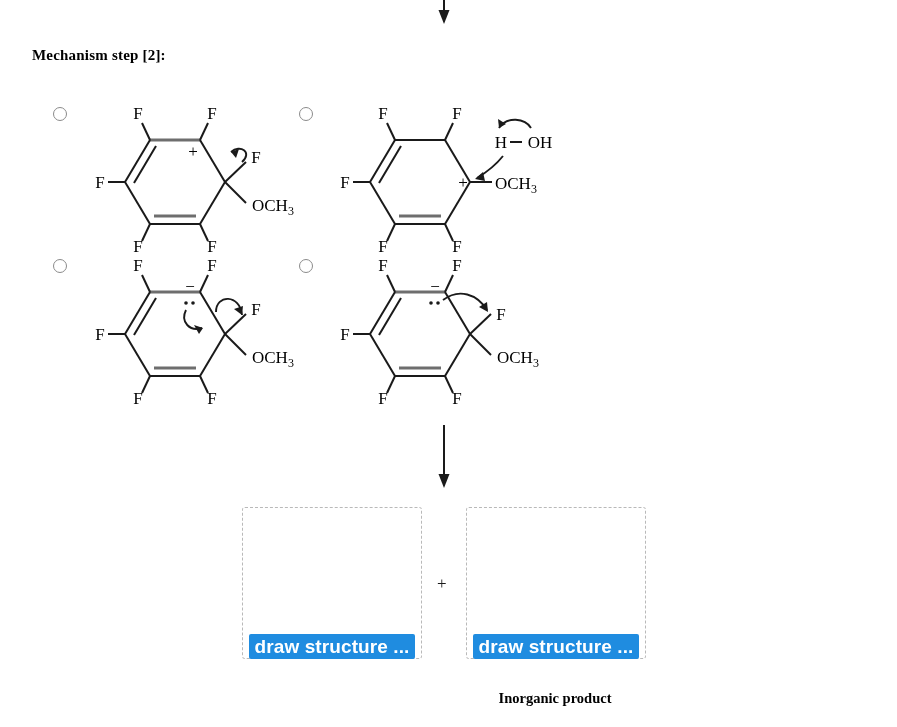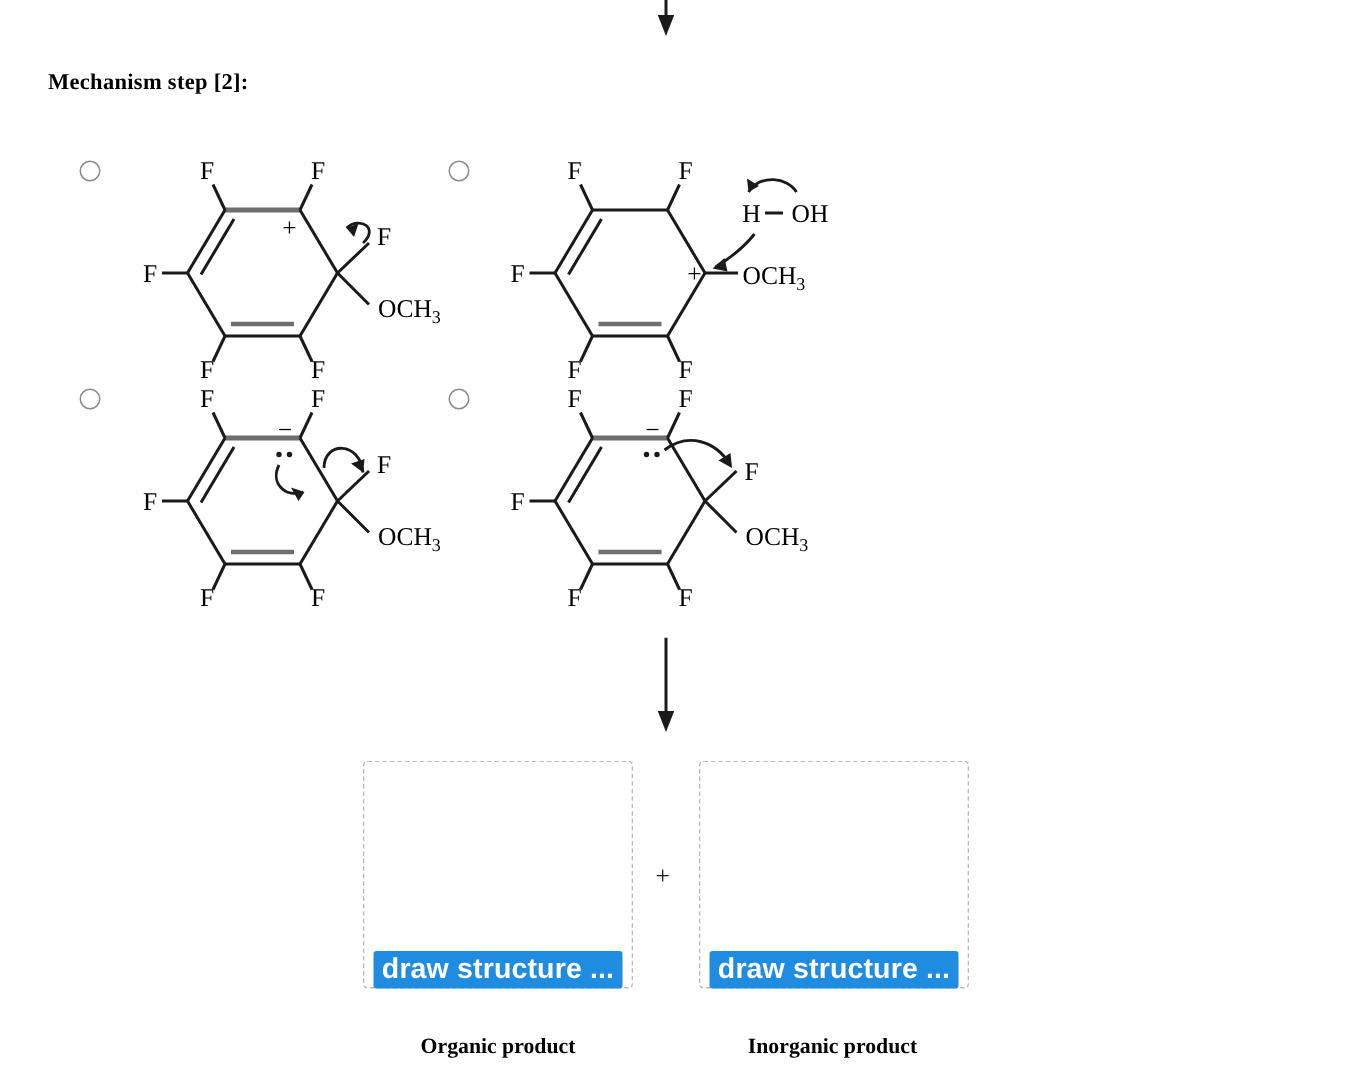--- a/index.html
+++ b/index.html
@@ -258,16 +258,15 @@
   </svg>
 
   <div class="abs prodbox" style="left:242px; top:507px;"></div>
   <button class="drawbtn" style="left:249px; top:634px;">draw structure ...</button>
 
   <div class="abs plussign" style="left:437px; top:574px;">+</div>
 
   <div class="abs prodbox" style="left:466px; top:507px;"></div>
   <button class="drawbtn" style="left:473px; top:634px;">draw structure ...</button>
 
-  <div class="abs prodlabel" style="left:232px; top:690px;">Organic product</div>
   <div class="abs prodlabel" style="left:455px; top:690px;">Inorganic product</div>
 
 </div>
 
 </body></html>

